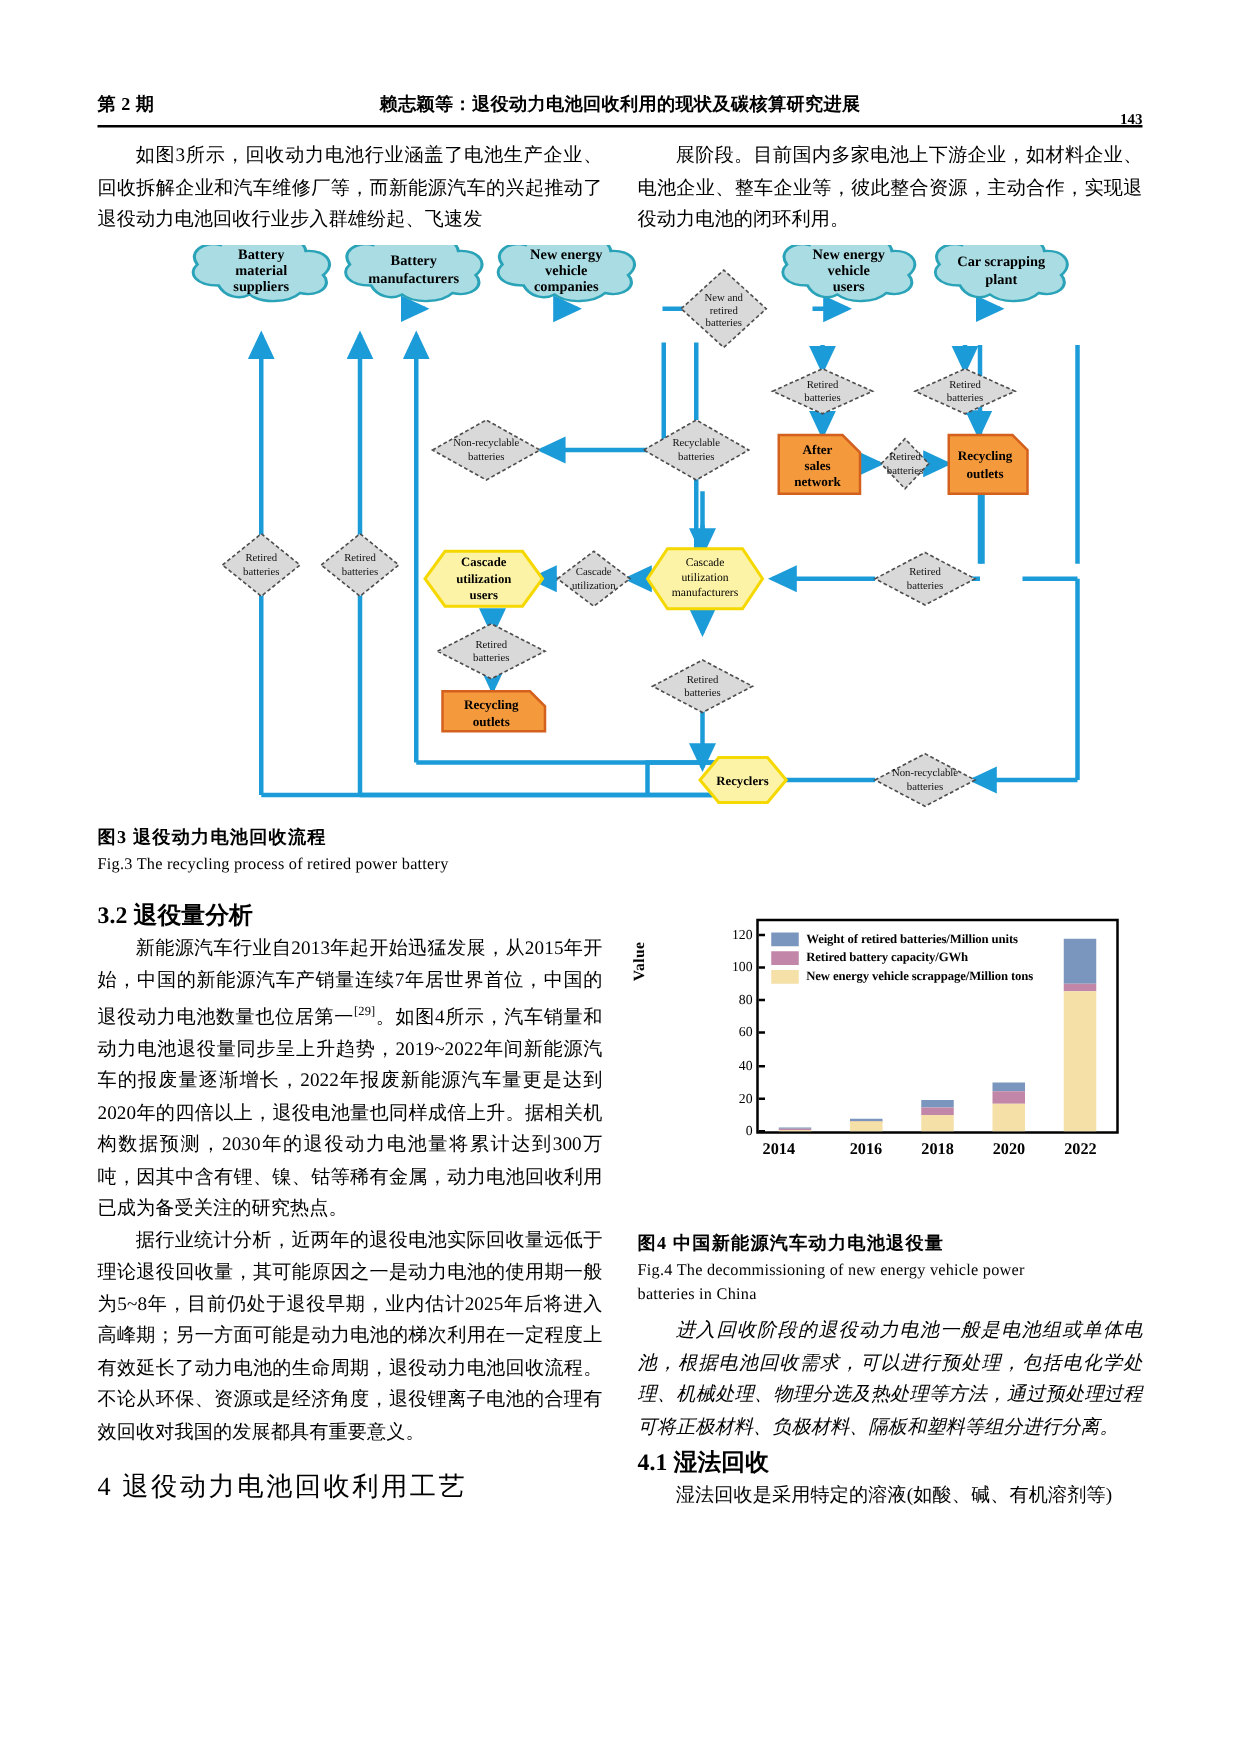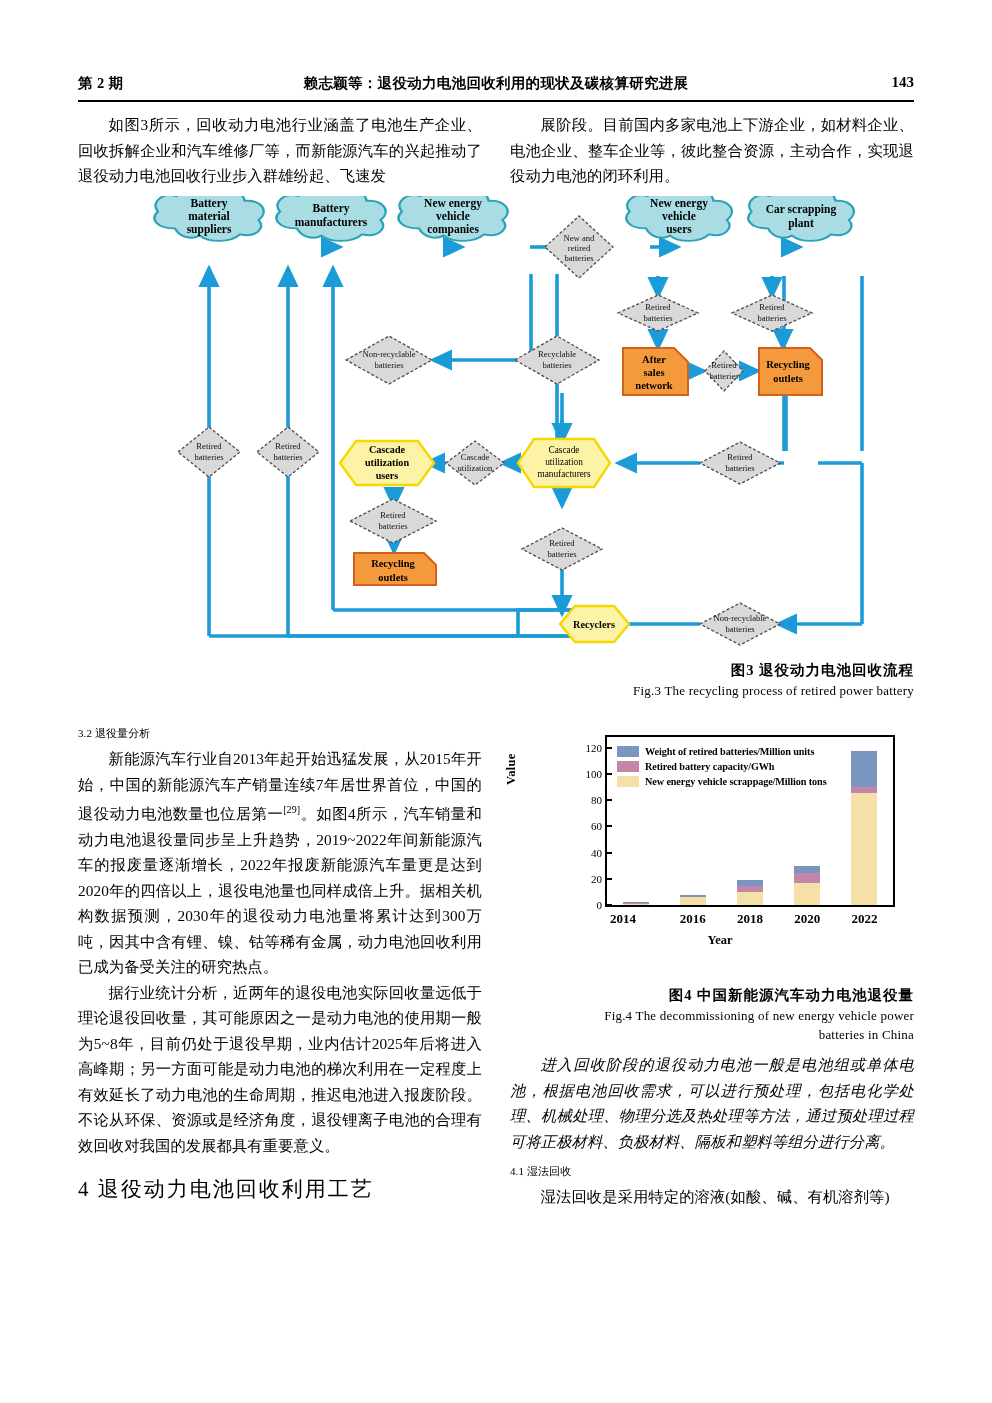--- a/index.html
+++ b/index.html
@@ -3,36 +3,36 @@
 <meta charset="utf-8">
 <style>
   html,body{margin:0;padding:0;background:#fff;}
   body{width:992px;height:1403px;font-family:"Liberation Serif",serif;color:#000;position:relative;overflow:hidden;}
   .page{position:absolute;left:0;top:0;width:908px;height:1403px;}
 
   
   .runhead{position:absolute;left:78px;top:74px;width:836px;height:26px;}
   .rh-left{position:absolute;left:0;top:0;font-size:14.5px;font-weight:bold;letter-spacing:.4px;}
   .rh-center{position:absolute;left:0;right:0;top:0;text-align:center;font-size:14.5px;font-weight:bold;letter-spacing:.3px;}
-  .rh-right{position:absolute;right:0;top:0;font-size:15px;font-weight:bold;}
+  .rh-right{position:absolute;right:0;top:14px;font-size:12px;font-weight:bold;}
   .rule{position:absolute;left:78px;top:100px;width:836px;height:2.2px;background:#000;}
 
   
   .col{position:absolute;width:404px;font-size:15.3px;line-height:25.5px;text-align:justify;text-justify:inter-ideograph;letter-spacing:.1px;}
   .col.left{left:78px;}
   .col.right{left:510px;}
   .indent{text-indent:2em;}
-  .sec-h{font-size:11px;font-weight:normal;line-height:26px;margin:4px 0 0 0;}
+  .sec-h{font-size:19px;font-weight:bold;line-height:26px;margin:4px 0 0 0;}
   .sec-big{font-size:21px;line-height:34px;letter-spacing:2px;margin-top:14px;}
   .sup{font-size:10px;vertical-align:super;}
 
   
   #fig3{position:absolute;left:78px;top:196px;width:836px;height:452px;}
   #fig3 svg{display:block;}
-  .fig-cap{position:absolute;width:836px;left:78px;text-align:right;}
+  .fig-cap{position:absolute;width:836px;left:78px;text-align:left;}
   .cap-cn{font-size:14.5px;font-weight:bold;letter-spacing:1px;line-height:20px;}
   .cap-en{font-size:13px;font-weight:normal;letter-spacing:.2px;line-height:19px;}
 
   
   #fig4{position:absolute;left:520px;top:727px;width:400px;height:222px;}
   .chart-area{position:absolute;left:85px;top:8px;width:290px;height:172px;border-left:2.4px solid #000;border-bottom:2.4px solid #000;border-right:2.4px solid #000;border-top:2.4px solid #000;box-sizing:border-box;}
   .ylab{position:absolute;left:-16px;top:58px;transform:rotate(-90deg);transform-origin:left top;font-size:12.5px;font-weight:bold;letter-spacing:.3px;}
   .ytick{position:absolute;right:calc(100% + 5px);font-size:11px;font-weight:normal;white-space:nowrap;transform:translateY(-50%);}
   .ytickmark{position:absolute;left:0;width:5px;height:2px;background:#000;transform:translateY(-50%);}
   .xtick{position:absolute;top:calc(100% + 6px);font-size:13px;font-weight:bold;transform:translateX(-50%);white-space:nowrap;}
@@ -279,21 +279,21 @@
       </g>
     </svg>
   </div>
 
   <div class="fig-cap cap-cn" style="top:660px;">图3    退役动力电池回收流程</div>
   <div class="fig-cap cap-en" style="top:681px;">Fig.3    The recycling process of retired power battery</div>
 
   <div class="col left" style="top:716px;">
     <div class="sec-h">3.2  退役量分析</div>
     <p class="indent" style="margin:0;"><span>新能源汽车行业自2013年起开始迅猛发展，从2015年开始，中国的新能源汽车产销量连续7年居世界首位，中国的退役动力电池数量也位居第一</span><span class="sup">[29]</span><span>。如图4所示，汽车销量和动力电池退役量同步呈上升趋势，2019~2022年间新能源汽车的报废量逐渐增长，2022年报废新能源汽车量更是达到2020年的四倍以上，退役电池量也同样成倍上升。据相关机构数据预测，2030年的退役动力电池量将累计达到300万吨，因其中含有锂、镍、钴等稀有金属，动力电池回收利用已成为备受关注的研究热点。</span></p>
-    <p class="indent" style="margin:0;">据行业统计分析，近两年的退役电池实际回收量远低于理论退役回收量，其可能原因之一是动力电池的使用期一般为5~8年，目前仍处于退役早期，业内估计2025年后将进入高峰期；另一方面可能是动力电池的梯次利用在一定程度上有效延长了动力电池的生命周期，推迟电池进入报废阶段。不论从环保、资源或是经济角度，退役锂离子电池的合理有效回收对我国的发展都具有重要意义。</p>
+    <p class="indent" style="margin:0;">据行业统计分析，近两年的退役电池实际回收量远低于理论退役回收量，其可能原因之一是动力电池的使用期一般为5~8年，目前仍处于退役早期，业内估计2025年后将进入高峰期；另一方面可能是动力电池的梯次利用在一定程度上有效延长了动力电池的生命周期，退役动力电池回收流程。不论从环保、资源或是经济角度，退役锂离子电池的合理有效回收对我国的发展都具有重要意义。</p>
     <div class="sec-big">4    退役动力电池回收利用工艺</div>
   </div>
 
   <div id="fig4">
     <div class="ylab">Value</div>
     <div class="chart-area" id="plot">
       <div class="legend" id="legend">
           <div class="lg-row">
             <div class="lg-sw" style="background: rgb(123, 150, 190);"></div>
             <div class="lg-tx">Weight of retired batteries/Million units</div>
@@ -345,21 +345,20 @@
           <div class="seg" style="height: 21.6562px; background: rgb(245, 224, 168);"></div>
         </div>
         <div class="xtick" style="left: 200.2px;">2020</div>
         <div class="bar" style="left: 257.4px;">
           <div class="seg" style="height: 35.4375px; background: rgb(123, 150, 190);"></div>
           <div class="seg" style="height: 6.5625px; background: rgb(194, 135, 168);"></div>
           <div class="seg" style="height: 111.562px; background: rgb(245, 224, 168);"></div>
         </div>
         <div class="xtick" style="left: 257.4px;">2022</div>
       </div>
-    <div class="xlab">Year</div>
   </div>
 
   <div class="fig-cap cap-cn" style="left:510px;width:404px;top:985px;">图4    中国新能源汽车动力电池退役量</div>
   <div class="fig-cap cap-en" style="left:510px;width:404px;top:1006px;">Fig.4    The decommissioning of new energy vehicle power</div>
   <div class="fig-cap cap-en" style="left:510px;width:404px;top:1025px;">batteries in China</div>
 
   <div class="col right" style="top:1052px;">
     <p class="indent" style="margin:0;font-style:italic;">进入回收阶段的退役动力电池一般是电池组或单体电池，根据电池回收需求，可以进行预处理，包括电化学处理、机械处理、物理分选及热处理等方法，通过预处理过程可将正极材料、负极材料、隔板和塑料等组分进行分离。</p>
     <div class="sec-h">4.1  湿法回收</div>
     <p class="indent" style="margin:0;">湿法回收是采用特定的溶液(如酸、碱、有机溶剂等)</p>

